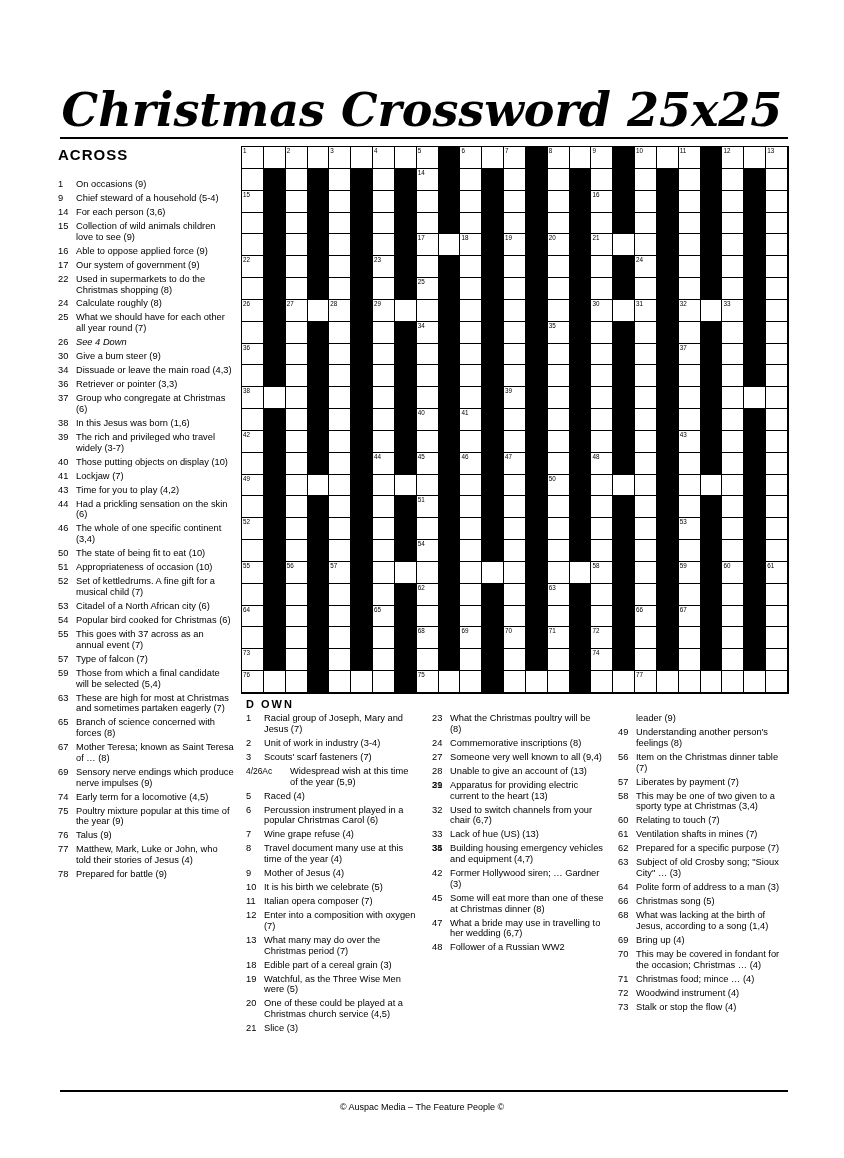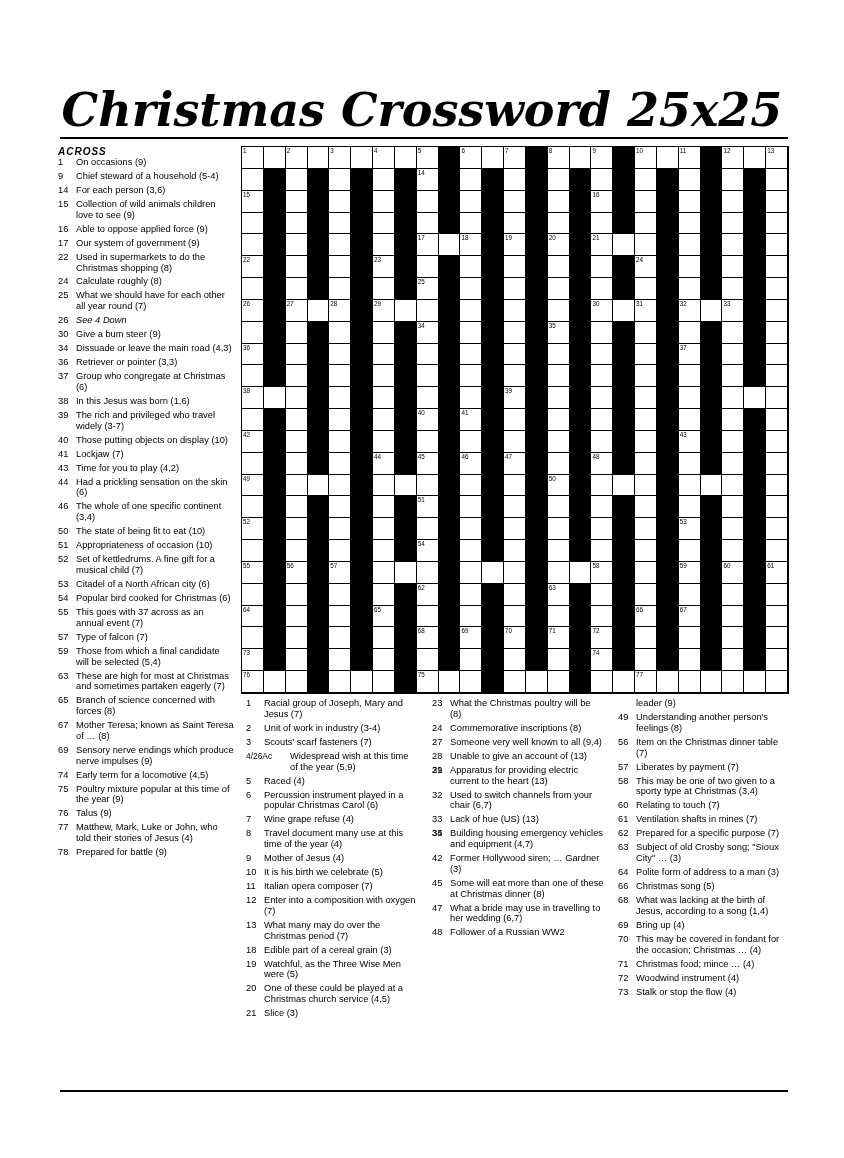--- a/index.html
+++ b/index.html
@@ -53,25 +53,24 @@
     left: 0; top: 1102px;
     width: 844px;
     text-align: center;
     font-size: 9px;
     color: #000;
   }
 
   
   .clue-head {
     font-weight: bold;
-    font-size: 10px;
+    font-size: 15px;
     letter-spacing: 1px;
-    margin-bottom: 0;
+    margin-bottom: 16px;
     font-family: "Liberation Sans", sans-serif;
-    font-style: italic;
   }
   .across-col {
     position: absolute;
     left: 58px;
     top: 146px;
     width: 176px;
   }
   .down-cols {
     position: absolute;
     left: 246px;
@@ -978,20 +977,21 @@
         <div class="cell" style="left: 414.96px; top: 524.16px;"></div>
         <div class="cell" style="left: 436.8px; top: 524.16px;"></div>
         <div class="cell" style="left: 458.64px; top: 524.16px;"></div>
         <div class="cell" style="left: 480.48px; top: 524.16px;"></div>
         <div class="cell" style="left: 502.32px; top: 524.16px;"></div>
         <div class="cell" style="left: 524.16px; top: 524.16px;"></div>
       </div>
   </div>
 
   <div class="down-cols">
+    <div class="down-head">D OWN</div>
     <div class="down-grid">
       <div>
           <ul class="clues" id="down-col1">
             <li><span class="num">1</span><span>Racial group of Joseph, Mary and Jesus (7)</span></li>
             <li><span class="num">2</span><span>Unit of work in industry (3-4)</span></li>
             <li><span class="num">3</span><span>Scouts' scarf fasteners (7)</span></li>
             <li style="padding-left: 44px;"><span class="num wide">4/26Ac</span><span>Widespread wish at this time of the year (5,9)</span></li>
             <li><span class="num">5</span><span>Raced (4)</span></li>
             <li><span class="num">6</span><span>Percussion instrument played in a popular Christmas Carol (6)</span></li>
             <li><span class="num">7</span><span>Wine grape refuse (4)</span></li>
@@ -1043,14 +1043,15 @@
             <li><span class="num">70</span><span>This may be covered in fondant for the occasion; Christmas … (4)</span></li>
             <li><span class="num">71</span><span>Christmas food; mince … (4)</span></li>
             <li><span class="num">72</span><span>Woodwind instrument (4)</span></li>
             <li><span class="num">73</span><span>Stalk or stop the flow (4)</span></li>
           </ul>
         </div>
     </div>
   </div>
 
   <div class="rule-bottom"></div>
+  <div class="footer">©  Auspac Media – The Feature People  ©</div>
 
 </div>
 
 </body></html>

